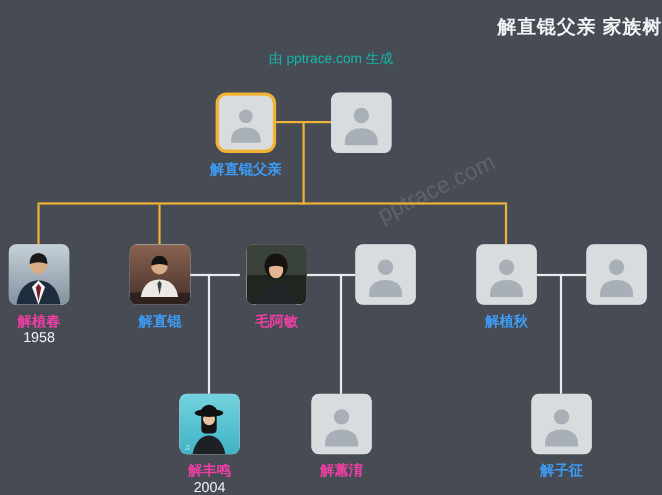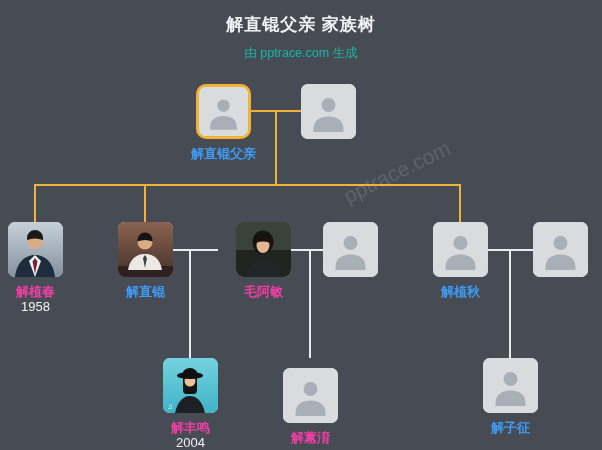--- a/index.html
+++ b/index.html
@@ -2,21 +2,21 @@
 <html><head>
 <meta charset="utf-8">
 <style>
   html,body{margin:0;padding:0;background:#2f323a;}
   .canvas{
     position:relative;width:602px;height:450px;overflow:hidden;
     background:#474b54;
     font-family:"Liberation Sans","DejaVu Sans",sans-serif;
   }
   .title{
-    position:absolute;top:13px;left:0;width:602px;text-align:center;
+    position:absolute;top:13px;left:0;width:602px;text-align:right;
     color:#f2f3f5;font-size:17px;font-weight:bold;letter-spacing:1px;
   }
   .subtitle{
     position:absolute;top:45px;left:0;width:602px;text-align:center;
     color:#14b8a6;font-size:12.5px;
   }
   .watermark{
     position:absolute;left:336px;top:146px;width:180px;
     color:rgba(255,255,255,0.13);font-size:21px;
     transform:rotate(-26deg);transform-origin:center;
@@ -121,21 +121,21 @@
         <rect x="0" y="44" width="55" height="11" fill="#2f211d"></rect>
         <circle cx="27" cy="20" r="7.5" fill="#d9ac85"></circle>
         <path d="M19.5 18a7.5 7.5 0 0 1 15 0v1.5a20 20 0 0 0-15 0z" fill="#141414"></path>
         <path d="M10 48c2-12 9-16 17-16s15 4 17 16z" fill="#ece9e4"></path>
         <path d="M27 33l2 3-2 10-2-10z" fill="#3a3f4a"></path>
       </svg>
     </div>
     <div class="name male">解直锟</div>
   </div>
 
-  <div class="node" style="left:236px;top:222px;">
+  <div class="node" style="left:224px;top:222px;">
     <div class="frame">
       <svg viewBox="0 0 55 55">
         <defs>
             <linearGradient id="gC" x1="0" y1="0" x2="0" y2="1">
           <stop offset="0" stop-color="#3c443c"></stop>
               <stop offset="1" stop-color="#15191５"></stop>
         </linearGradient>
           </defs>
         <rect width="55" height="55" fill="#20261f"></rect>
         <rect width="55" height="28" fill="#39433a"></rect>
@@ -194,21 +194,21 @@
         <path d="M19 18a8 8 0 0 1 16 0z" fill="#101010"></path>
         <ellipse cx="27" cy="17.5" rx="13" ry="3.6" fill="#101010"></ellipse>
         <path d="M12 55c3-13 9-17 15-17s12 4 15 17z" fill="#1d2126"></path>
         <text x="4" y="51" font-size="8" fill="#ffffff" opacity="0.85">♫</text>
       </svg>
     </div>
     <div class="name female">解丰鸣</div>
     <div class="year">2004</div>
   </div>
 
-  <div class="node" style="left:283px;top:368px;">
+  <div class="node" style="left:283px;top:358px;">
     <div class="frame">
       <svg viewBox="0 0 55 55">
         <rect width="55" height="55" fill="#d9dcdf"></rect>
         <circle cx="27.5" cy="21" r="7" fill="#a9afb7"></circle>
         <path d="M12.5 45c0-8.5 6.7-12.5 15-12.5s15 4 15 12.5v3h-30z" fill="#a9afb7"></path>
       </svg>
     </div>
     <div class="name female">解蕙淯</div>
   </div>
 

